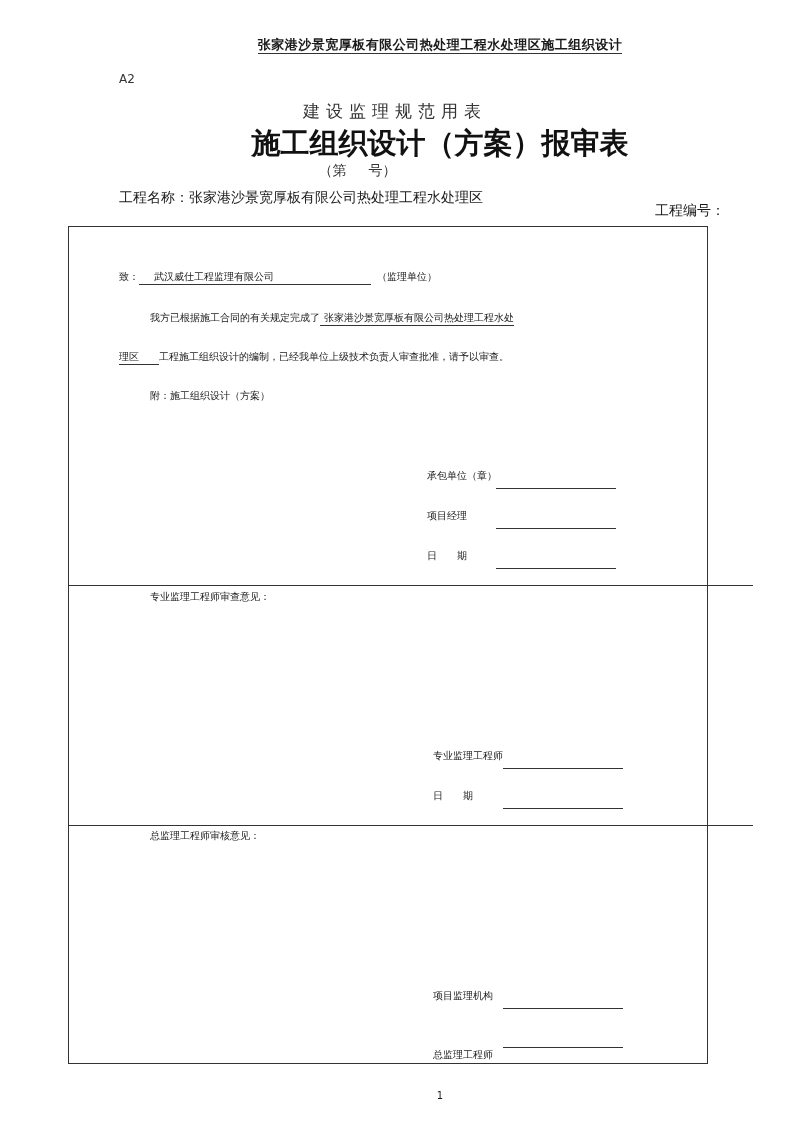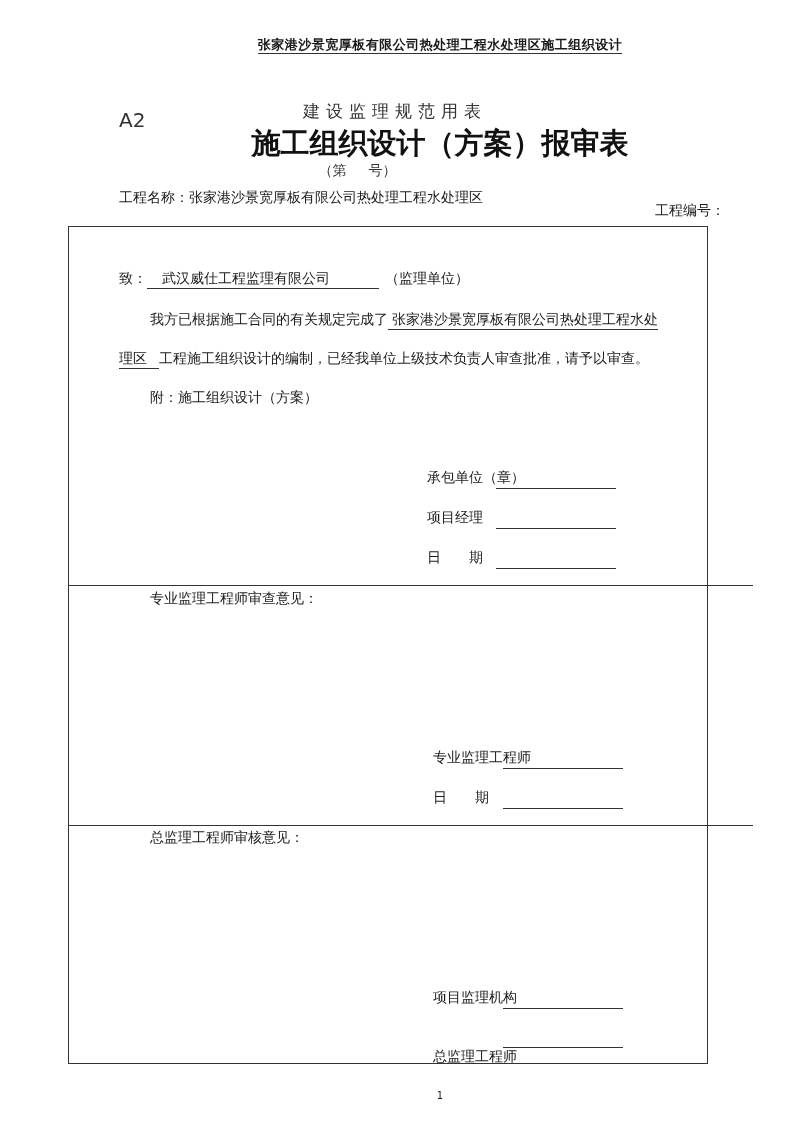--- a/index.html
+++ b/index.html
@@ -2,30 +2,30 @@
 <html><head>
 <meta charset="utf-8">
 <style>
   html, body { margin:0; padding:0; background:#ffffff; }
   body { width:794px; height:1123px; position:relative; overflow:hidden;
          font-family:"DejaVu Sans", "Liberation Sans", sans-serif; color:#1a1a1a; }
   .abs { position:absolute; white-space:nowrap;padding-left:43px; }
   .header { left:0; width:794px; top:36px; text-align:center; font-family:"DejaVu Serif","Liberation Serif",serif;
             font-size:13px; font-weight:bold; }
   .header span { border-bottom:1.5px solid #333; padding-bottom:1px; letter-spacing:0.5px; }
-  .formcode { left:76px; top:72px; font-size:20px; color:#333;margin-top:36px; }
+  .formcode { left:76px; top:72px; font-size:12px; color:#333; }
   .subtitle { left:0; width:704px; top:100px; text-align:center; font-size:17px; letter-spacing:6px; color:#333; }
   .title { left:0; width:794px; top:124px; text-align:center; font-size:29px; font-weight:bold; color:#111; }
   .number { left:0; width:629px; top:162px; text-align:center; font-size:14px; color:#333; }
   .number .gap { display:inline-block; width:22px; }
   .projname { left:76px; top:189px; font-size:14px; }
   .projno { left:612px; top:202px; font-size:14px; }
   .box { left:68px; top:226px; width:640px; height:838px; border:1.5px solid #333; box-sizing:border-box; }
   .divider { left:68px; width:642px; height:0; border-top:1.5px solid #333; }
-  .txt { font-size:14px; }
+  .txt { font-size:10px; }
   .uline { border-bottom:1.2px solid #333; display:inline-block; }
   .sigline { display:inline-block; width:120px; border-bottom:1.2px solid #333; height:1px; position:absolute; }
   .pagenum { left:0; width:794px; top:1090px; text-align:center; font-size:10px; }
 </style>
 </head>
 <body>
 
 <div class="abs header"><span>张家港沙景宽厚板有限公司热处理工程水处理区施工组织设计</span></div>
 
 <div class="abs formcode">A2</div>

